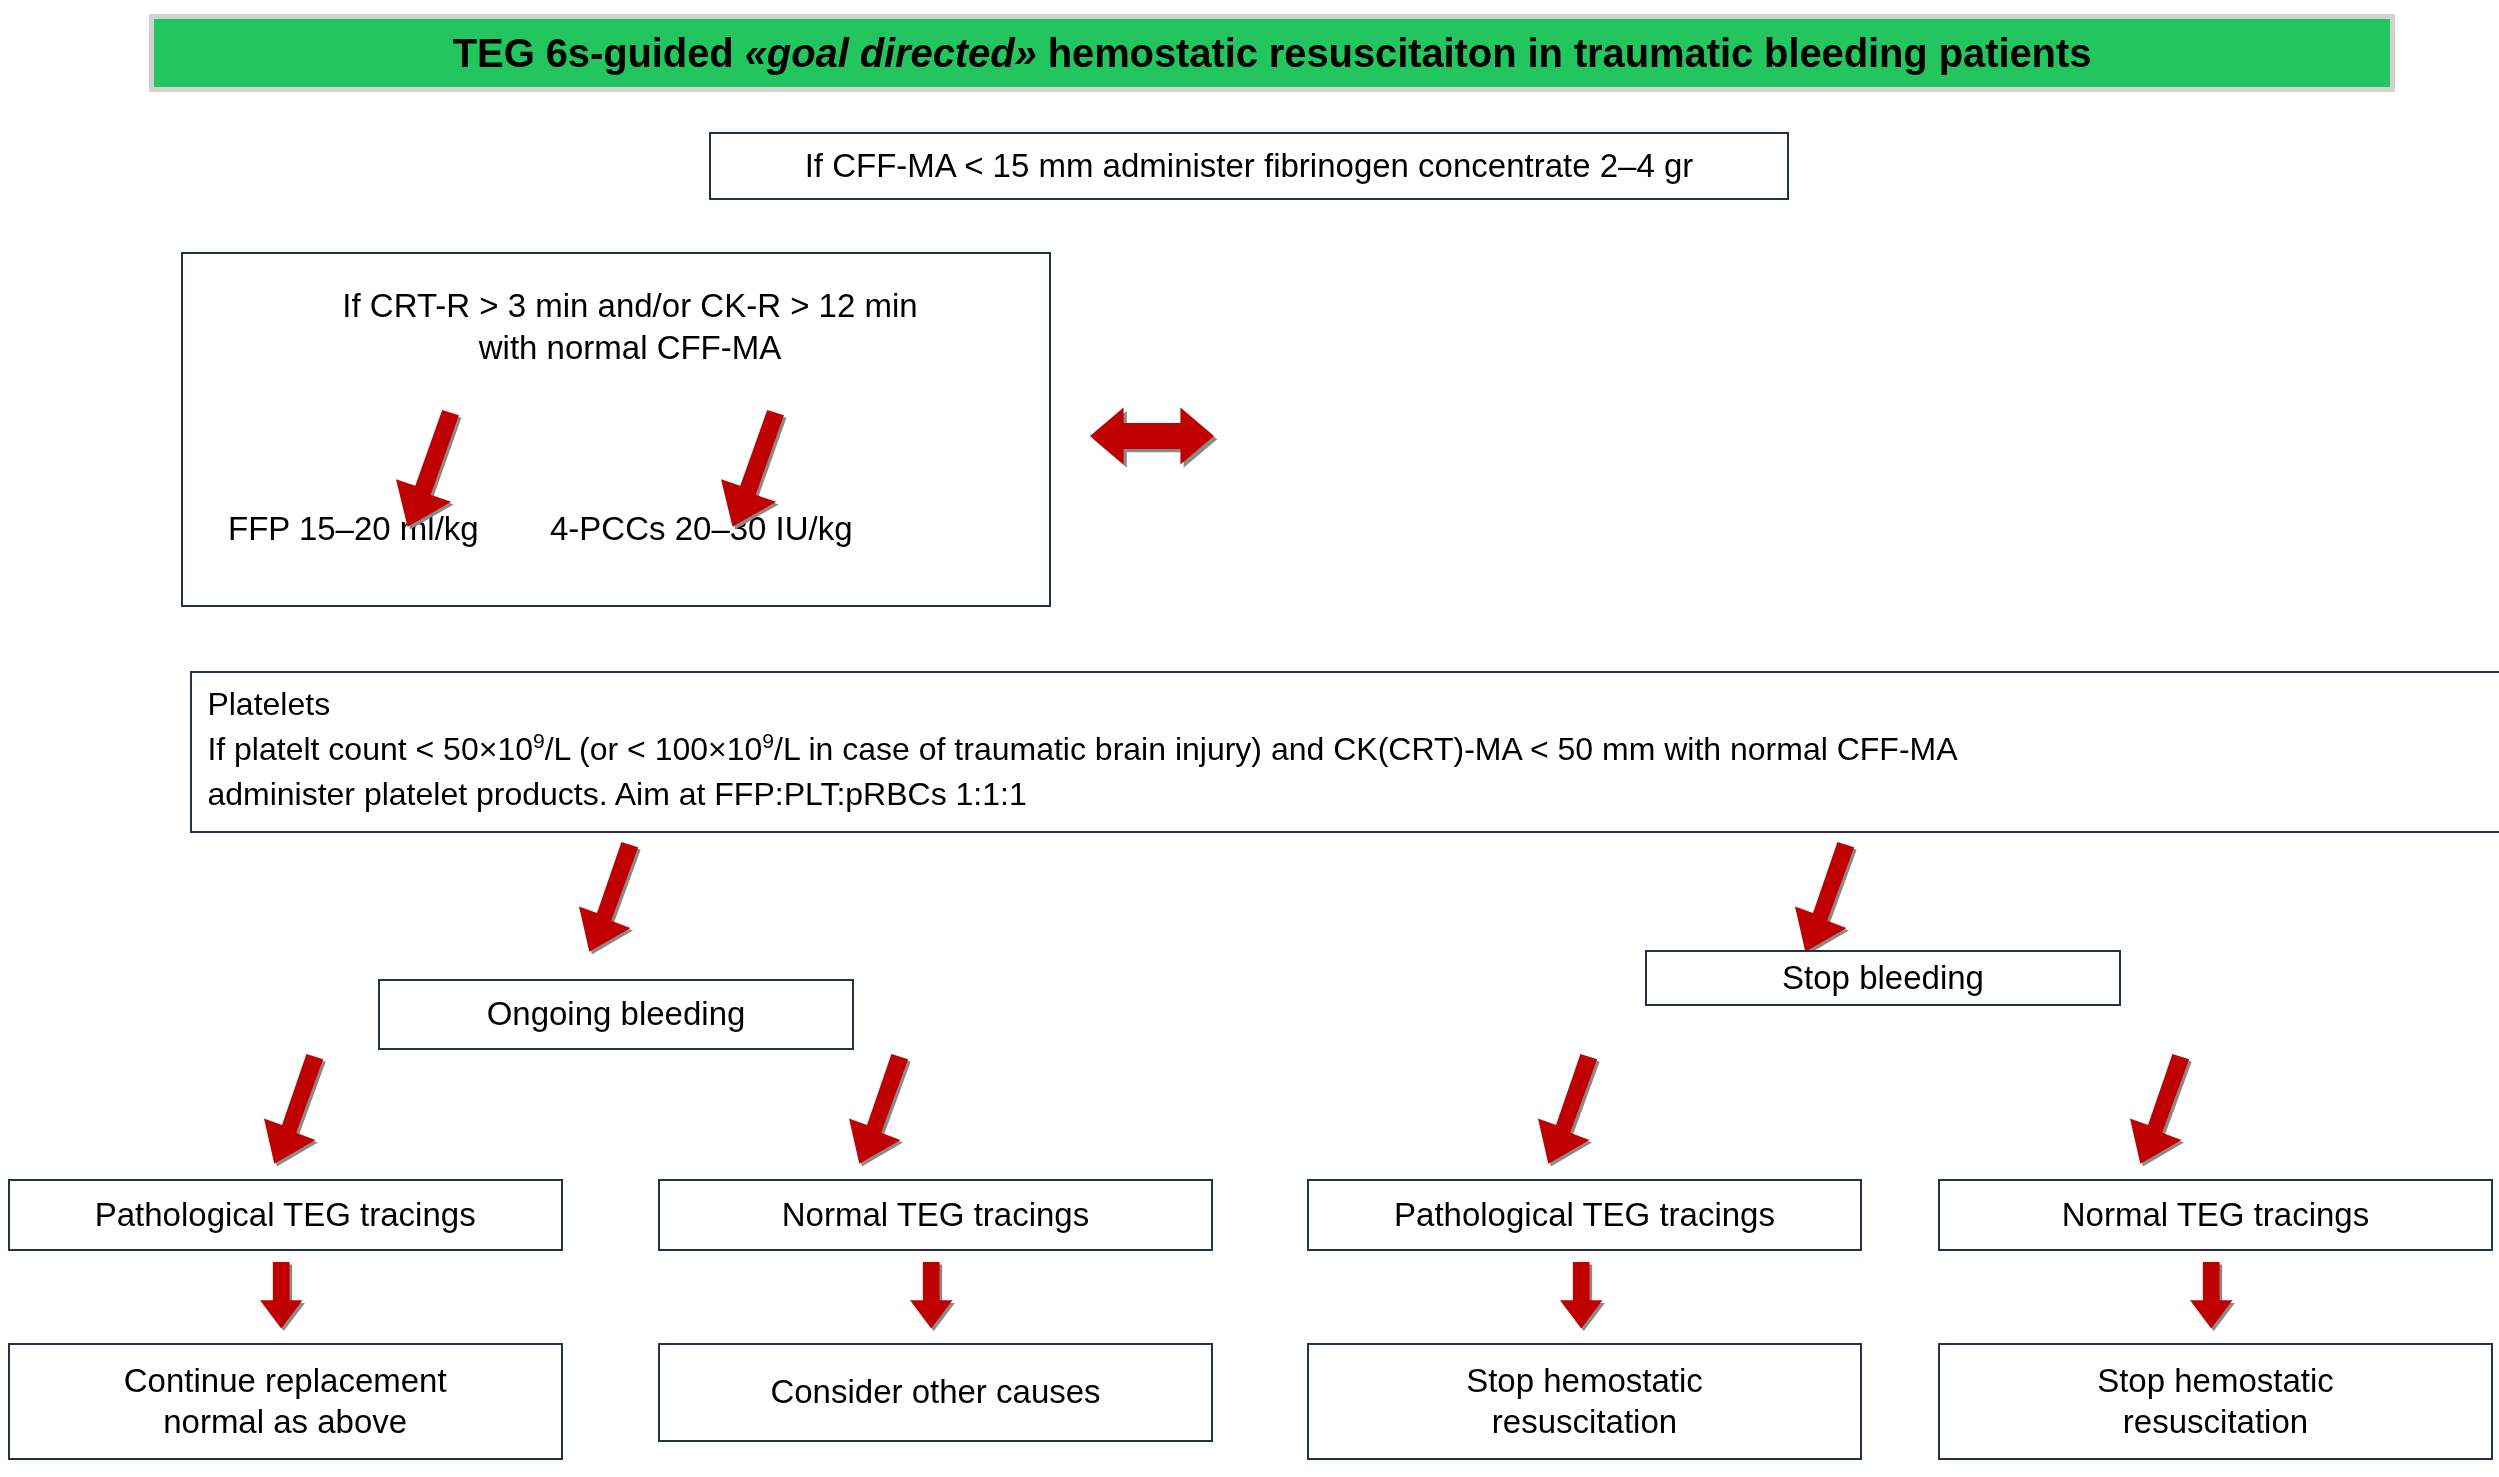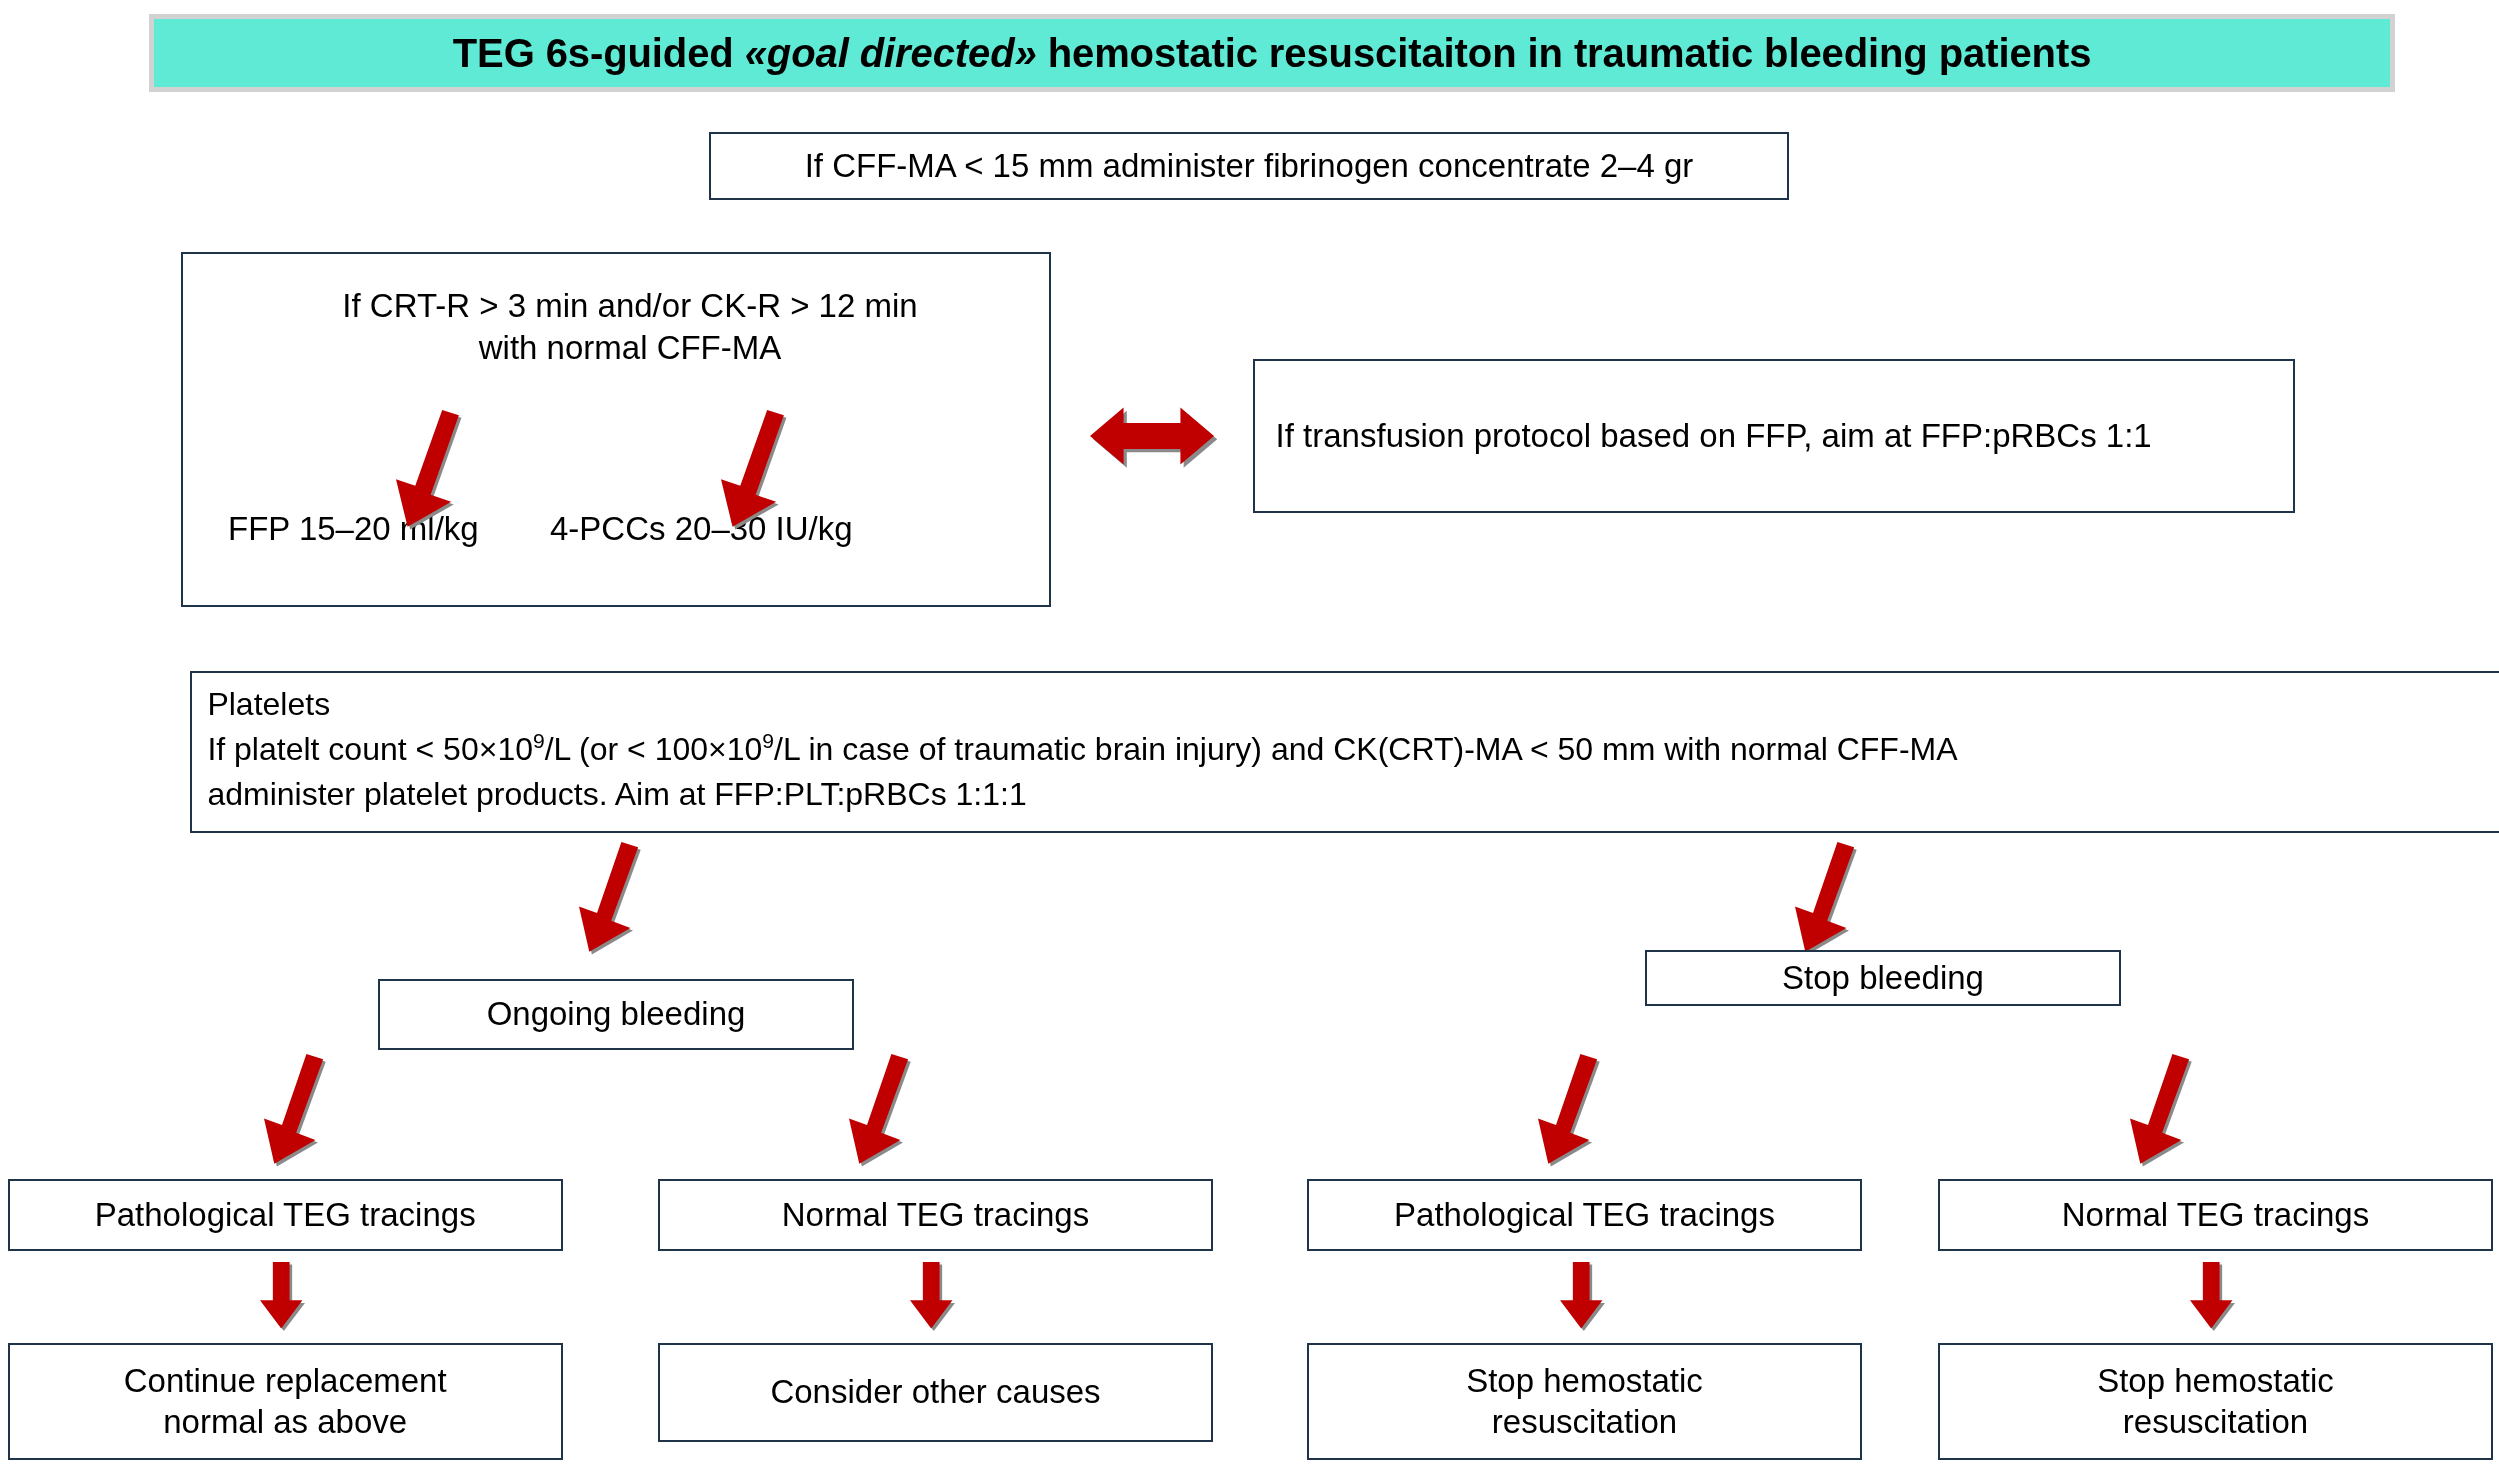--- a/index.html
+++ b/index.html
@@ -17,21 +17,21 @@
     overflow: hidden;
   }
 
   
   .title-banner {
     position: absolute;
     left: 149px;
     top: 14px;
     width: 2246px;
     height: 78px;
-    background: #5eead4;
+    background: #22c55e;
     border: 5.1px solid #d2d2d2;
     box-sizing: border-box;
     display: flex;
     align-items: center;
     justify-content: center;
   }
   .title-text {
     font-size: 40px;
     font-weight: bold;
     letter-spacing: -0.1px;
@@ -190,23 +190,20 @@
 
   <div class="arrow" id="arr-dbl">
     <svg viewBox="0 0 192 96" preserveAspectRatio="none">
       <g transform="translate(5,5)">
         <path d="M0,48 L52,4 L52,28 L140,28 L140,4 L192,48 L140,92 L140,68 L52,68 L52,92 Z" fill="#8a8a8a"></path>
       </g>
       <path d="M0,48 L52,4 L52,28 L140,28 L140,4 L192,48 L140,92 L140,68 L52,68 L52,92 Z" fill="#c00000"></path>
     </svg>
   </div>
 
-  <div class="box" id="box-transfuse">
-    <div class="tf-text">If transfusion protocol based on FFP, aim at FFP:pRBCs 1:1</div>
-  </div>
 
   <div class="box" id="box-platelets">
     <div class="plt-text">
       <div>Platelets</div>
       <div><span>If platelt count &lt;  50×10</span><sup>9</sup><span>/L  (or &lt; 100×10</span><sup>9</sup><span>/L in case of traumatic brain injury)  and CK(CRT)-MA &lt; 50 mm with normal CFF-MA</span></div>
       <div>administer platelet products. Aim at FFP:PLT:pRBCs 1:1:1</div>
     </div>
   </div>
 
   <div class="arrow" id="arr-plt-l">

